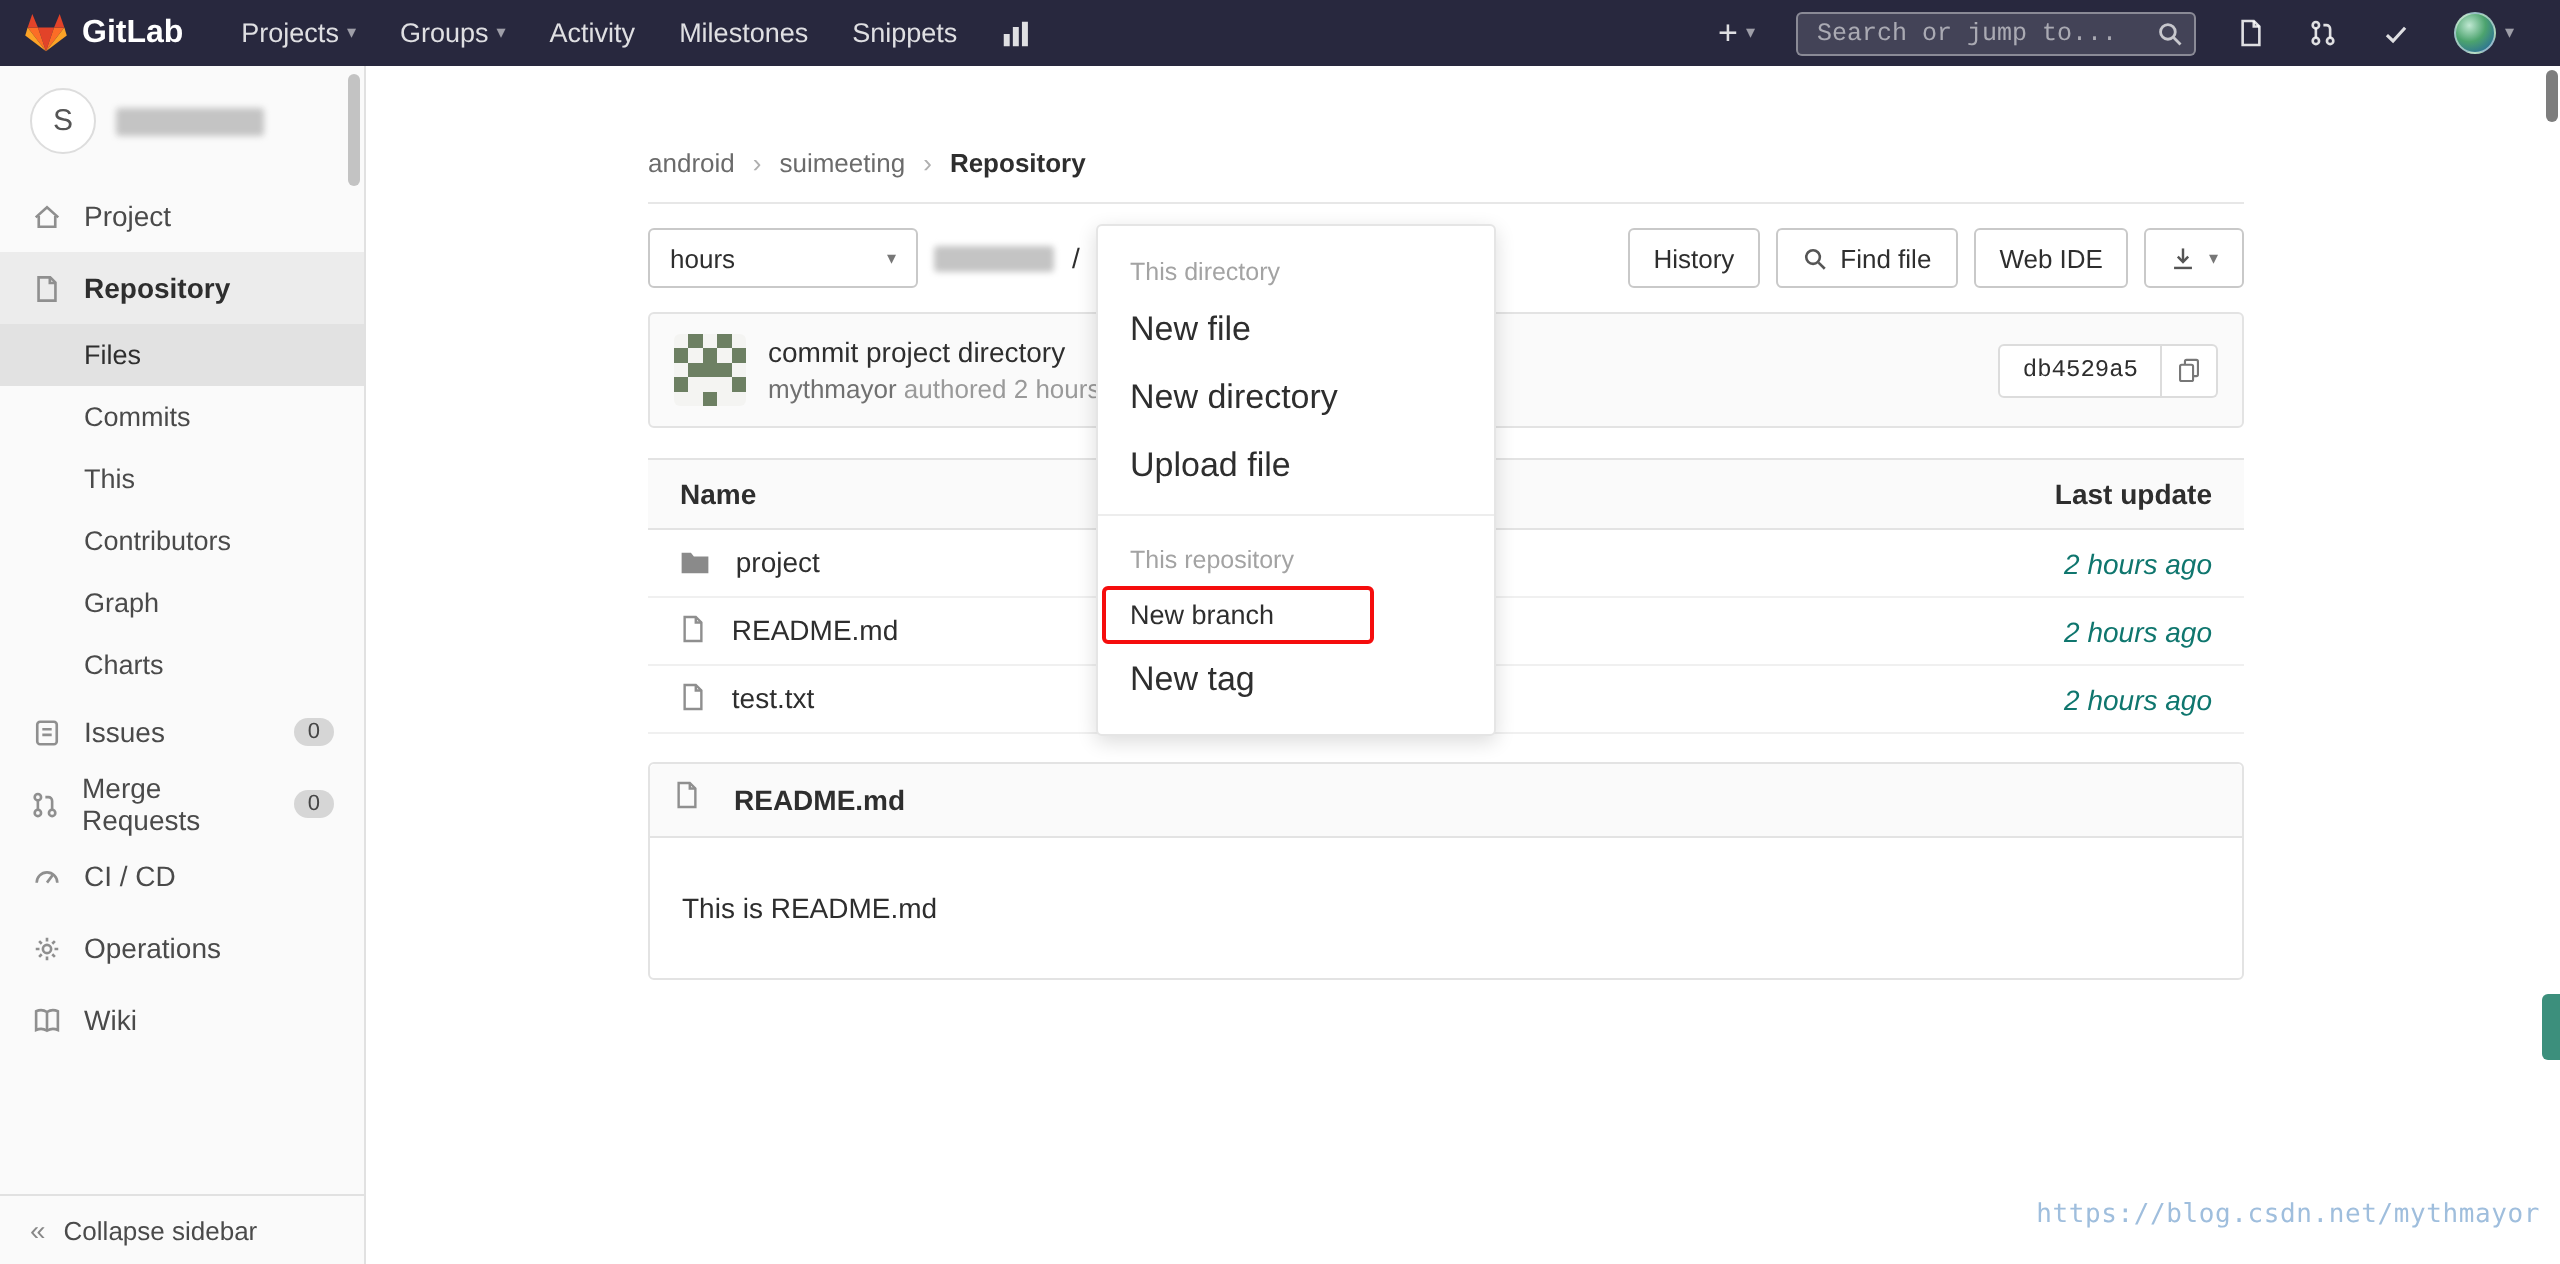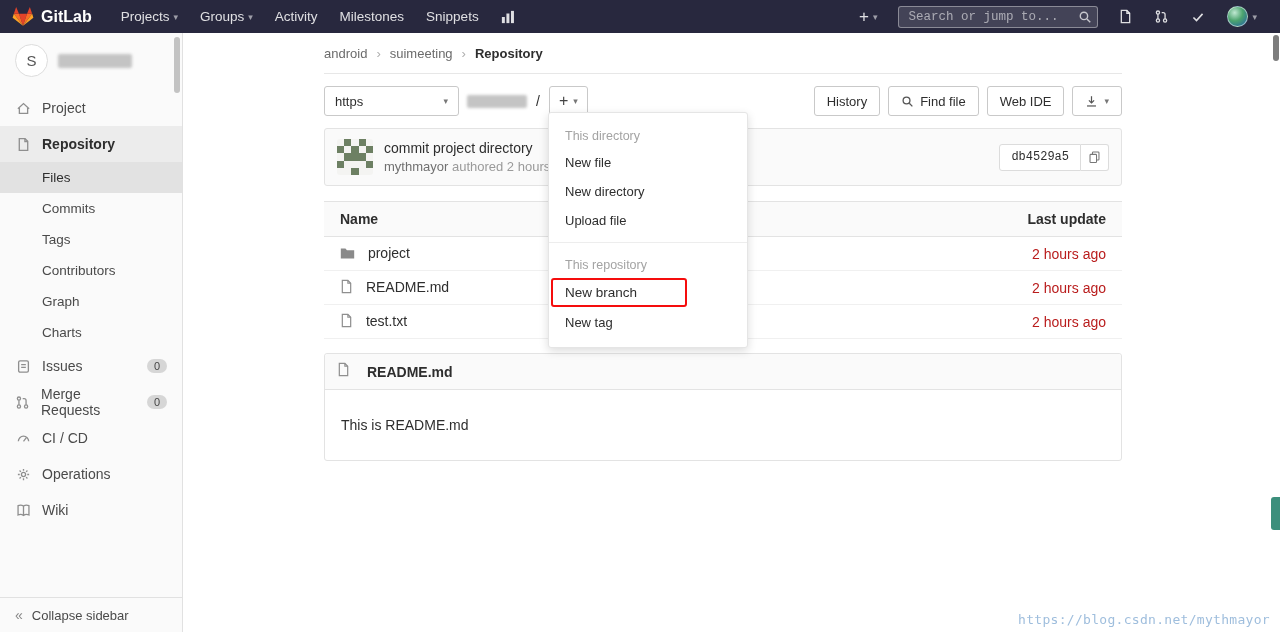--- a/index.html
+++ b/index.html
@@ -52,21 +52,21 @@
     font-size:11px; padding:1px 7px; font-weight:normal; }
   .collapse { position:absolute; bottom:0; left:0; right:0; height:35px;
     border-top:1px solid #e1e1e1; display:flex; align-items:center; gap:9px;
     padding:0 15px; font-size:13px; color:#4a4a4a; cursor:pointer; background:#fafafa; }
   .collapse-icon { font-size:14px; color:#888; }
   .sidebar-scrollthumb { position:absolute; top:4px; right:2px; width:6px; height:56px;
     border-radius:3px; background:#c3c3c3; cursor:pointer; }
 
   
   .content { flex:1; position:relative; background:#fff; }
-  .container { width:798px; margin-left:141px; }
+  .container { width:798px; margin-left:141px;margin-top:28px; }
   .breadcrumb { display:flex; align-items:center; gap:9px; padding:13px 0 12px;
     border-bottom:1px solid #e7e7e7; font-size:13px; }
   .bc-link { color:#6b6b6b; cursor:pointer; }
   .bc-sep { color:#b0b0b0; }
   .bc-current { color:#2e2e2e; font-weight:bold; }
 
   .tree-controls { display:flex; align-items:center; gap:8px; margin:12px 0; }
   .branch-select { width:135px; height:30px; border:1px solid #c9c9c9; border-radius:3px;
     background:#fff; display:flex; align-items:center; justify-content:space-between;
     padding:0 10px; font-size:13px; cursor:pointer; }
@@ -97,40 +97,40 @@
 
   .file-table { width:100%; border-collapse:collapse; margin-top:15px; }
   .file-table th { height:35px; background:#fafafa; border-top:1px solid #e3e3e3;
     border-bottom:1px solid #e3e3e3; font-size:14px; font-weight:bold; color:#2e2e2e; }
   .th-name { text-align:left; padding-left:16px; }
   .th-update { text-align:right; padding-right:16px; }
   .file-table td { height:34px; border-bottom:1px solid #f0f0f0; font-size:14px; }
   .td-name { padding-left:16px; }
   .f-icon { display:inline-block; vertical-align:-2px; margin-right:9px; }
   .f-link { color:#2e2e2e; cursor:pointer; }
-  .td-update { text-align:right; padding-right:16px; color:#b91c1c; font-size:13px; }
+  .td-update { text-align:right; padding-right:16px; color:#0f766e; font-size:13px;font-style:italic; }
 
   .readme-box { margin-top:14px; border:1px solid #e3e3e3; border-radius:3px; }
   .readme-header { display:flex; align-items:center; gap:8px; background:#fafafa;
     border-bottom:1px solid #e3e3e3; padding:8px 12px; border-radius:3px 3px 0 0; }
   .readme-title { font-weight:bold; font-size:14px; color:#2e2e2e; cursor:pointer; }
   .readme-body { padding:27px 16px; font-size:14px; }
 
   
   .dropdown { position:absolute; left:365px; top:79px; width:200px; background:#fff;
     border:1px solid #e5e5e5; border-radius:3px; box-shadow:0 3px 10px rgba(0,0,0,.14);
     padding:8px 0 10px; z-index:40; }
   .dd-header { padding:8px 16px 5px; font-size:12.5px; color:#a3a3a3; }
-  .dd-item { display:block; padding:7px 16px; font-size:13px; color:#2e2e2e; cursor:pointer; }
+  .dd-item { display:block; padding:7px 16px; font-size:17px; color:#2e2e2e; cursor:pointer; }
   .dd-divider { border-top:1px solid #ededed; margin:7px 0; }
   .red-box { border:2px solid #f50d0d; border-radius:3px; margin:1px 60px 1px 2px; }
   .dd-item-inner { display:block; padding:5px 12px; font-size:13.5px; color:#2e2e2e; cursor:pointer; }
 
   
-  .watermark { position:absolute; right:10px; bottom:5px; font-size:13px; color:#9fbedd;
+  .watermark { position:absolute; right:10px; bottom:17px; font-size:13px; color:#9fbedd;
     font-family:"DejaVu Sans Mono","Liberation Mono",monospace; letter-spacing:.3px; }
   .page-scrollthumb { position:absolute; top:35px; right:1px; width:6px; height:26px;
     background:#7d7d7d; border-radius:3px; cursor:pointer; }
   .csdn-tab { position:absolute; top:497px; right:0; width:9px; height:33px;
     background:#3c8f7c; border-radius:3px 0 0 3px; cursor:pointer; }
 </style>
 </head>
 <body>
 
 <header class="navbar">
@@ -238,21 +238,21 @@
           </span>
         <span>Repository</span>
       </a>
       <a class="s-sub active">
           <span>Files</span>
         </a>
       <a class="s-sub">
           <span>Commits</span>
         </a>
       <a class="s-sub">
-          <span>Tags</span>
+          <span>This</span>
         </a>
       <a class="s-sub">
           <span>Contributors</span>
         </a>
       <a class="s-sub">
           <span>Graph</span>
         </a>
       <a class="s-sub">
           <span>Charts</span>
         </a>
@@ -318,21 +318,21 @@
       <nav class="breadcrumb">
         <a class="bc-link">android</a>
         <span class="bc-sep">›</span>
         <a class="bc-link">suimeeting</a>
         <span class="bc-sep">›</span>
         <span class="bc-current">Repository</span>
       </nav>
 
       <div class="tree-controls">
         <div class="branch-select">
-          <span>https</span>
+          <span>hours</span>
           <span class="caret2">▾</span>
         </div>
         <span class="redacted redacted-path"></span>
         <span class="path-sep">/</span>
         <button class="btn plusbtn">
           <span class="plus2">+</span>
           <span class="caret2">▾</span>
         </button>
         <div class="grow"></div>
         <button class="btn">

